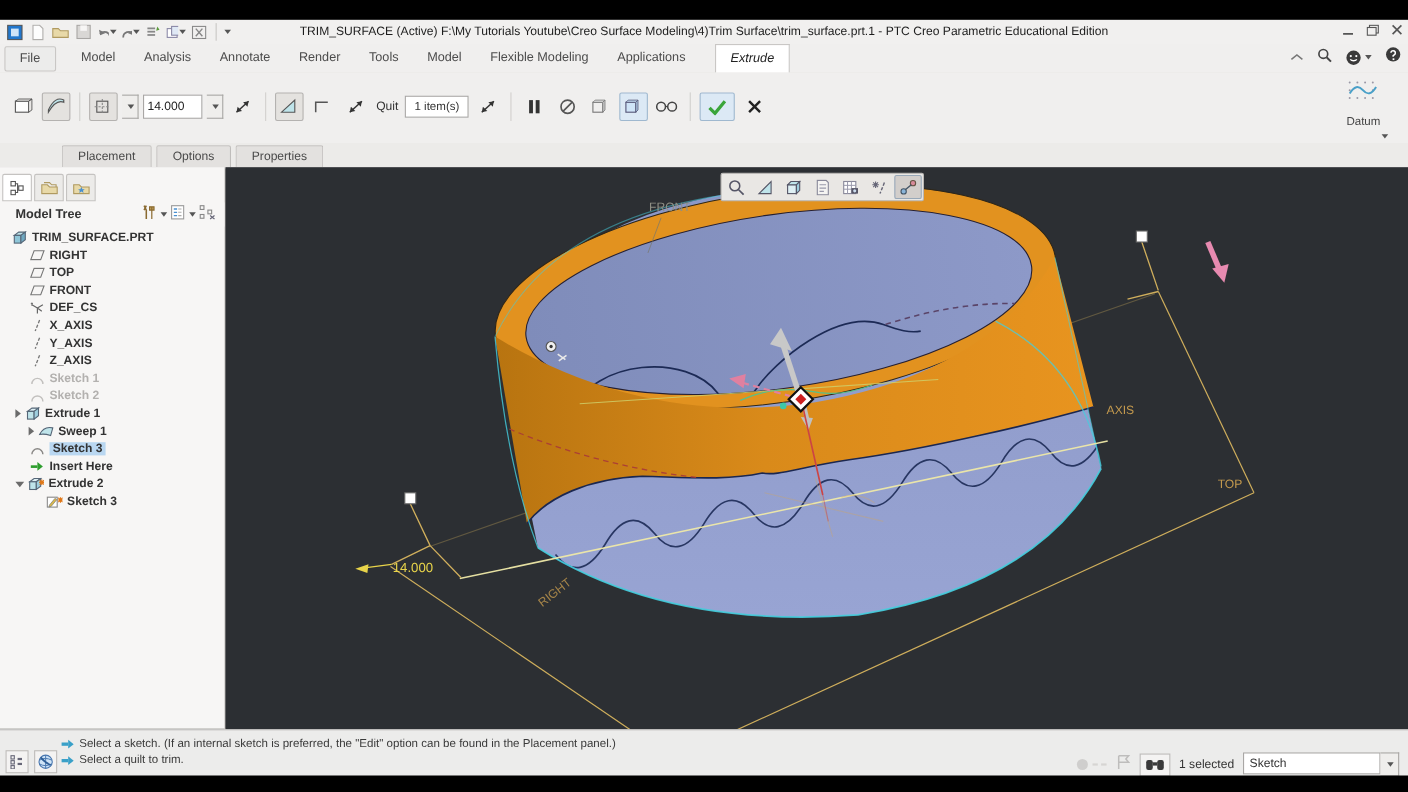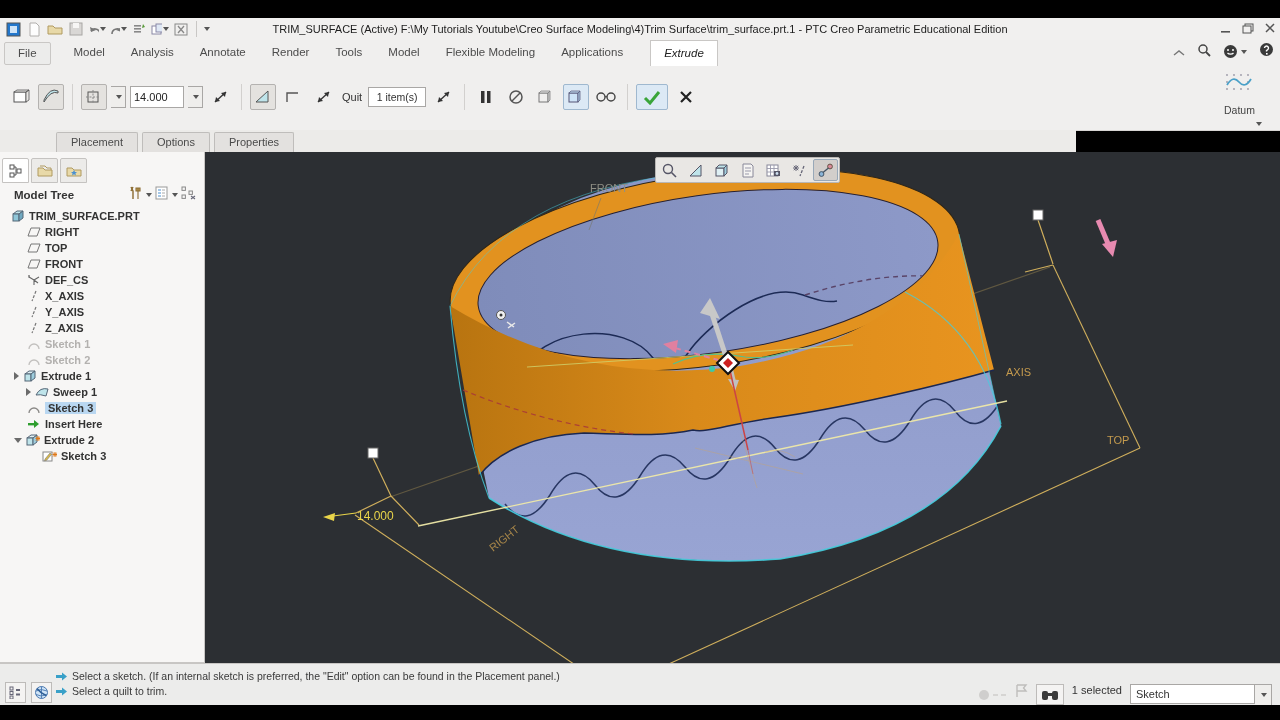--- a/index.html
+++ b/index.html
@@ -28,21 +28,21 @@
   .sep{width:1px;height:26px;background:#d2d0ce;margin:0 4px;}
   .field{height:20px;border:1px solid #a9a7a5;background:#fff;font-size:11px;color:#222;padding:0 3px;}
   #depth-input{width:46px;}
   .combo-arrow{width:14px;height:20px;border:1px solid #a9a7a5;border-left:none;background:#efeeec;display:flex;align-items:center;justify-content:center;}
   .lbl{font-size:11px;color:#333;margin:0 2px;}
   #collector{width:56px;height:18px;border:1px solid #a9a7a5;background:#fff;font-size:10.5px;color:#333;display:flex;align-items:center;justify-content:center;}
   #datumgrp{right:6px;top:6px;width:50px;text-align:left;}
   #datumgrp .glabel{font-size:10.5px;color:#444;margin-top:2px;}
   #grp-dd{right:18px;top:56px;}
   
-  #paneltabs{left:0;top:130px;width:1076px;height:22px;background:#ecebe9;border-bottom:1px solid #d4d2d0;}
+  #paneltabs{left:0;top:130px;width:1280px;height:22px;background:#ecebe9;border-bottom:1px solid #d4d2d0;}
   .ptab{float:left;height:19px;line-height:19px;padding:0 14px;font-size:11px;color:#4a4a4a;background:#e3e1df;border:1px solid #bfbdbb;border-bottom:none;margin-top:2px;margin-right:4px;border-radius:2px 2px 0 0;}
   .ptab:first-child{margin-left:56px;}
   
   #treepanel{left:0;top:152px;width:204px;height:510px;background:#f7f6f5;border-right:1px solid #c8c6c4;border-bottom:1px solid #c8c6c4;font-weight:bold;}
   #treetabs{left:2px;top:6px;display:flex;gap:2px;}
   .ttab{width:25px;height:23px;border:1px solid #c5c3c1;background:#ecebe9;display:flex;align-items:center;justify-content:center;border-radius:2px 2px 0 0;}
   .ttab.active{background:#fff;}
   #treehead{left:0;top:32px;width:204px;height:22px;display:flex;align-items:center;background:#f7f6f5;}
   #treehead .ht{font-size:11.5px;color:#333;margin-left:14px;flex:1;}
   #treehead .hic{display:flex;align-items:center;gap:3px;margin-right:8px;}
@@ -60,21 +60,21 @@
   #gtoolbar{left:450px;top:5px;display:flex;gap:1px;background:#e9e7e4;border:1px solid #b9b7b5;padding:1px;border-radius:2px;}
   .gbtn{width:23px;height:20px;display:flex;align-items:center;justify-content:center;border:1px solid transparent;border-radius:2px;}
   .gbtn.pressed{background:#d2cecb;border-color:#98a8b8;}
   
   #statusbar{left:0;top:663px;width:1280px;height:42px;background:#ececeb;border-top:1px solid #c7c5c3;}
   #stat-icons{left:5px;top:18px;display:flex;gap:5px;}
   .sbtn{width:19px;height:19px;border:1px solid #bdbbb9;background:#f4f3f2;display:flex;align-items:center;justify-content:center;}
   #messages{left:55px;top:5px;font-size:10.5px;color:#3a3a3a;}
   .msg{display:flex;align-items:center;height:14px;margin-bottom:1px;}
   .msg svg{margin-right:4px;}
-  #statright{right:8px;top:20px;display:flex;gap:8px;}
+  #statright{right:8px;top:20px;display:flex;align-items:center;gap:8px;}
   #selcount{font-size:11px;color:#333;}
   #filterbox{width:118px;height:18px;border:1px solid #a9a7a5;background:#fff;font-size:11px;color:#333;display:flex;align-items:center;padding-left:5px;}
   #filterarrow{width:16px;height:20px;border:1px solid #a9a7a5;border-left:none;background:#efeeec;display:flex;align-items:center;justify-content:center;}
   .bar{left:0;width:1280px;background:#000;}
 </style>
 </head>
 <body>
 
 <div class="abs bar" style="top:0;height:18px"></div>
 

